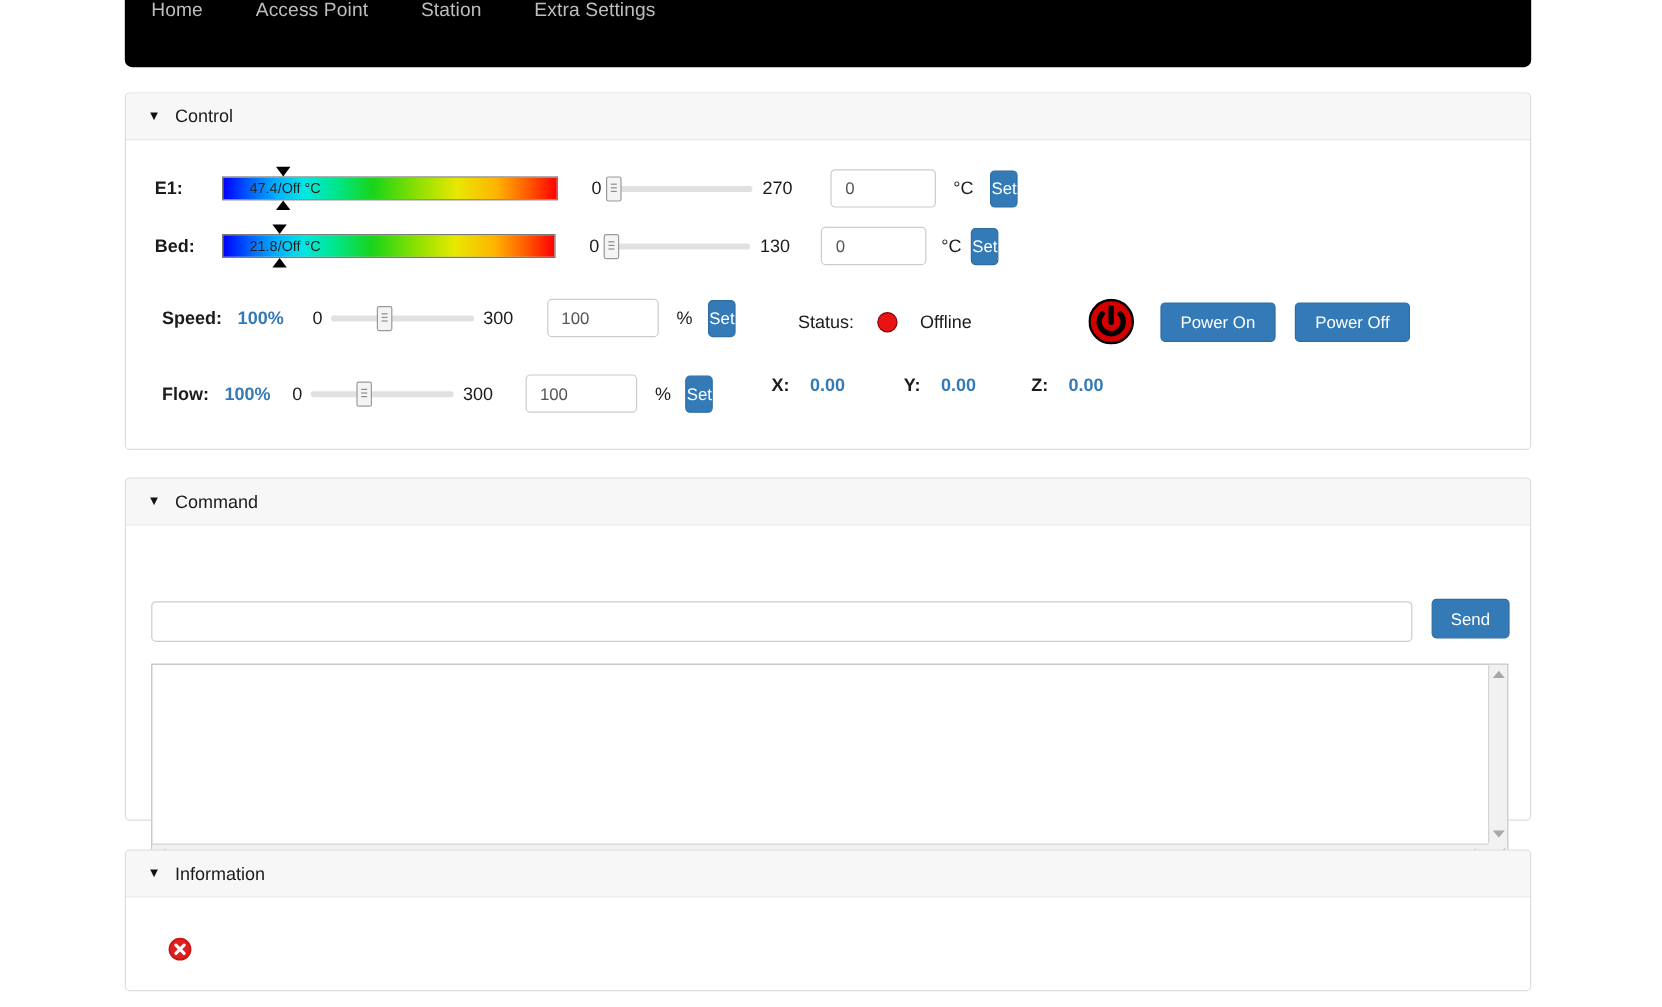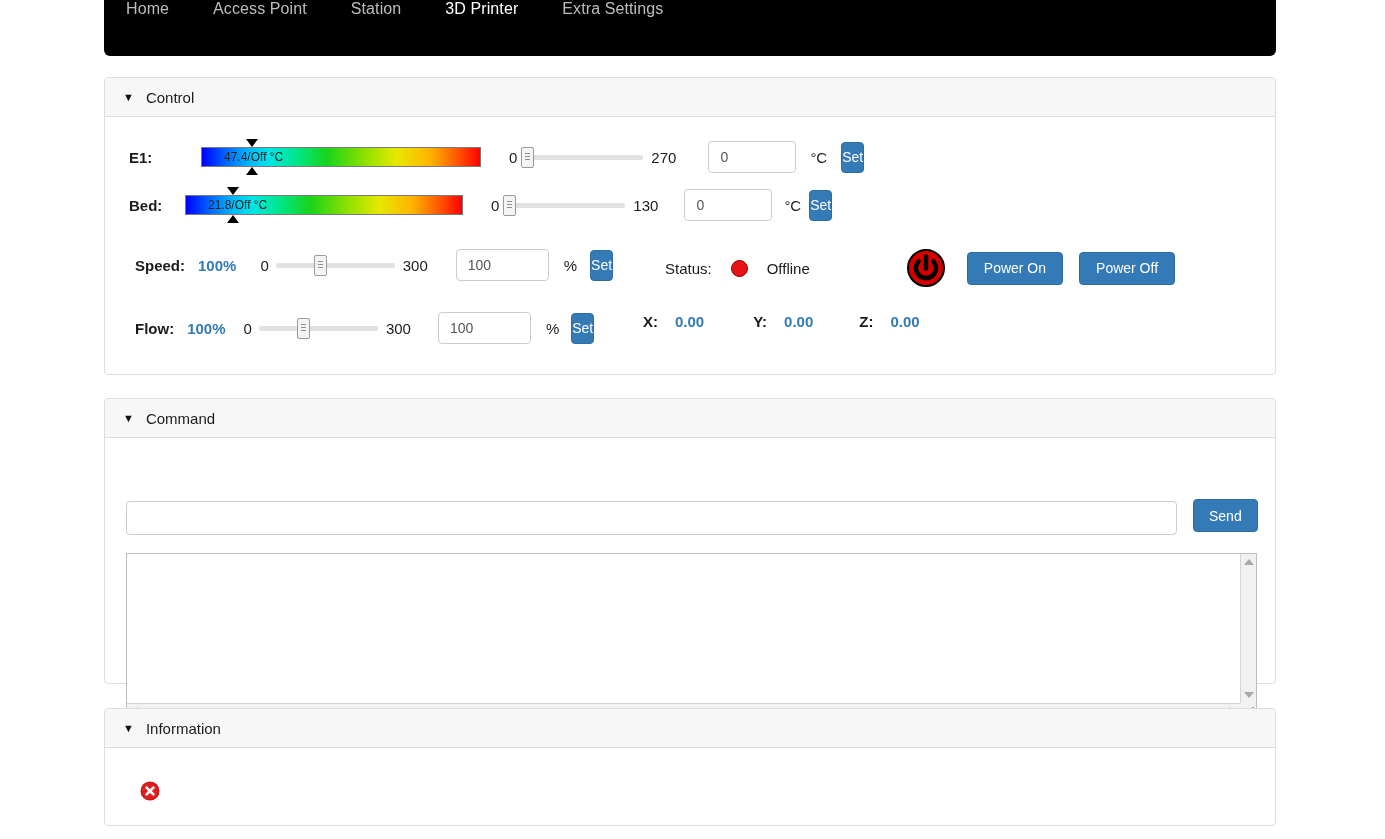--- a/index.html
+++ b/index.html
@@ -206,38 +206,37 @@
   .arr-right { border-top: 5px solid transparent; border-bottom: 5px solid transparent; border-left: 6px solid #a8a8a8; right: 5px; top: 3px; }
 </style>
 </head>
 <body>
 
 <div class="navbar">
   <div class="nav-left">
     <div class="nav-item">Home</div>
     <div class="nav-item">Access Point</div>
     <div class="nav-item">Station</div>
-    <div class="nav-item active">3D Printer</div>
     <div class="nav-item">Extra Settings</div>
   </div>
   <div class="nav-right">
   </div>
 </div>
 
 <div class="panel" id="panel-control">
   <div class="panel-head">
     <span class="caret">▼</span>
     <span>Control</span>
   </div>
   <div class="panel-body">
 
     <div class="row" style="left:24px; top:24px; width:1120px;">
       <span class="lbl-bold" style="width:56px;">E1:</span>
 
-      <div class="tempbar-wrap" style="width:280px; margin-left:16px;">
+      <div class="tempbar-wrap" style="width:280px; margin-left:0;">
         <div class="tempbar">
           <div class="tri tri-down" style="left:44px;"></div>
           <div class="tri tri-up" style="left:44px;"></div>
           <div class="tempbar-text">47.4/Off °C</div>
         </div>
       </div>
 
       <span class="slider-min" style="margin-left:28px;">0</span>
       <div class="slider" style="width:122px; margin-left:4px;">
         <div class="track"></div>

